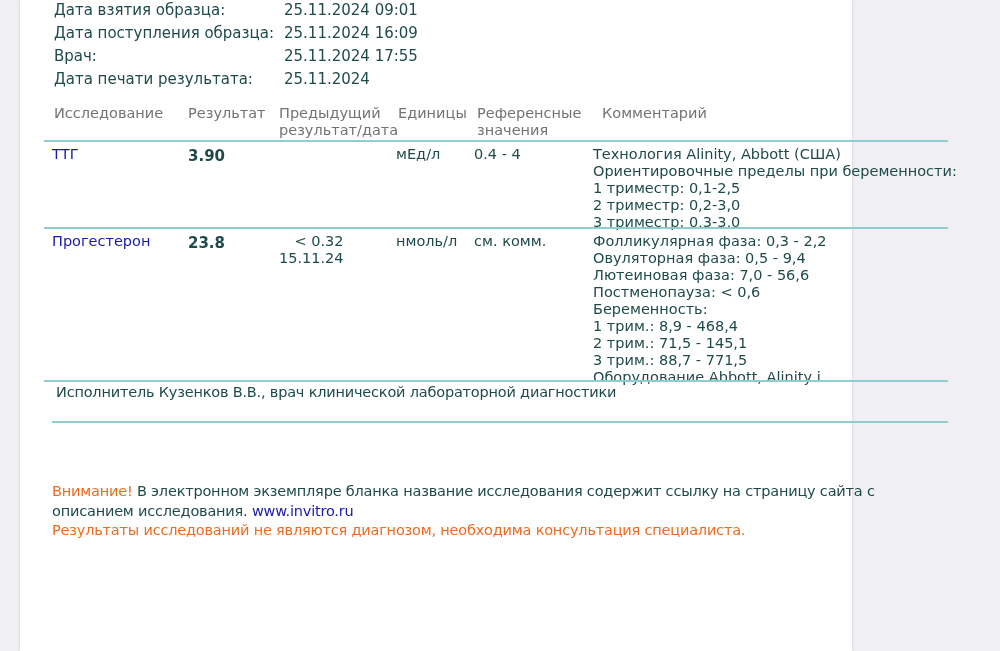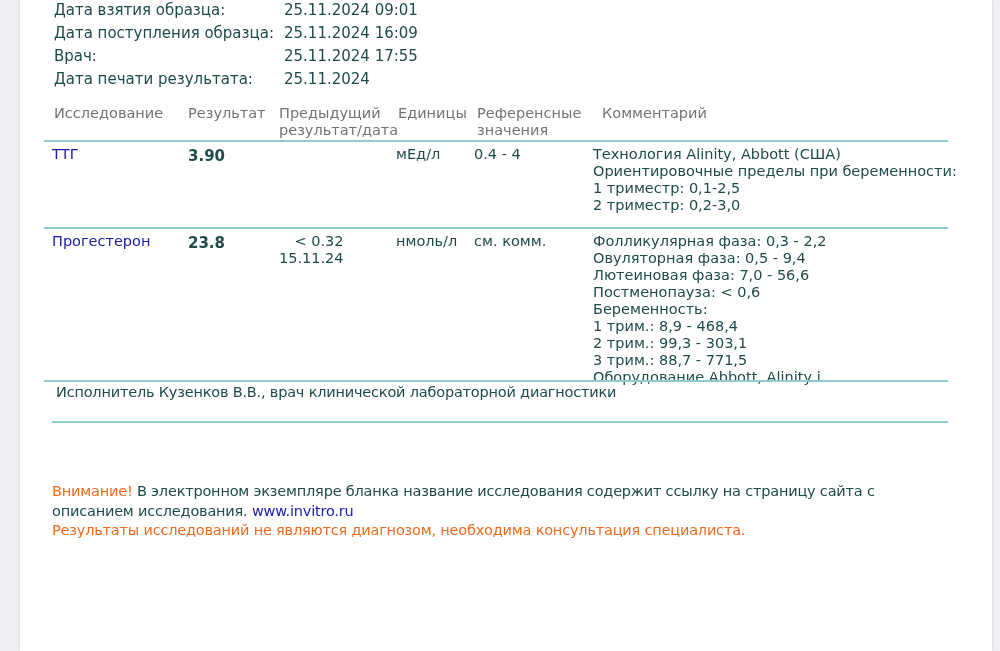--- a/index.html
+++ b/index.html
@@ -3,21 +3,21 @@
 <meta charset="utf-8">
 <style>
   html, body { margin: 0; padding: 0; }
   body {
     width: 1000px; height: 651px; overflow: hidden;
     background: #efeff4;
     font-family: "DejaVu Sans", sans-serif;
     color: #1f4a4a;
   }
   .sheet {
-    position: absolute; left: 20px; top: 0; width: 972px; height: 651px;
+    position: absolute; left: 20px; top: 0; width: 832px; height: 651px;
     background: #ffffff;
     box-shadow: 0 0 3px rgba(0,0,0,0.15);
   }
   .abs { position: absolute; white-space: nowrap; }
   .meta-label, .meta-value { font-size: 15px; color: #1f4a4a; }
   .th { font-size: 14.5px; color: #737373; line-height: 17px; }
   .hr { position: absolute; height: 2px; background: #8fcdd0; }
   .test-link { color: #1a1aa8; font-size: 14.5px; text-decoration: none; }
   .result { font-weight: bold; font-size: 15px; color: #1f4a4a; }
   .cell { font-size: 14.5px; color: #1f4a4a; line-height: 17px; }
@@ -67,40 +67,41 @@
     <div></div>
     <div></div>
   </div>
   <div class="abs cell" style="left:376px; top:146px;">мЕд/л</div>
   <div class="abs cell" style="left:454px; top:146px;">0.4 - 4</div>
   <div class="abs comment" style="left:573px; top:146px;">
     <div>Технология Alinity, Abbott (США)</div>
     <div>Ориентировочные пределы при беременности:</div>
     <div>1 триместр: 0,1-2,5</div>
     <div>2 триместр: 0,2-3,0</div>
+    <div>3 триместр: 0,3-3,0</div>
   </div>
 
   <div class="hr" style="left:24px; top:227px; width:904px;"></div>
 
   <a class="abs test-link" href="#" style="left:32px; top:233px;">Прогестерон</a>
   <div class="abs result" style="left:168px; top:234px;">23.8</div>
   <div class="abs cell" style="left:259px; top:233px;text-align:right;">
     <div>&lt; 0.32</div>
     <div>15.11.24</div>
   </div>
   <div class="abs cell" style="left:376px; top:233px;">нмоль/л</div>
   <div class="abs cell" style="left:454px; top:233px;">см. комм.</div>
   <div class="abs comment" style="left:573px; top:233px;">
     <div>Фолликулярная фаза: 0,3 - 2,2</div>
     <div>Овуляторная фаза: 0,5 - 9,4</div>
     <div>Лютеиновая фаза: 7,0 - 56,6</div>
     <div>Постменопауза: &lt; 0,6</div>
     <div>Беременность:</div>
     <div>1 трим.: 8,9 - 468,4</div>
-    <div>2 трим.: 99,3 - 303,1</div>
+    <div>2 трим.: 71,5 - 145,1</div>
     <div>3 трим.: 88,7 - 771,5</div>
     <div>Оборудование Abbott, Alinity i</div>
   </div>
 
   <div class="hr" style="left:24px; top:380px; width:904px;"></div>
 
   <div class="abs executor" style="left:36px; top:384px;">Исполнитель Кузенков В.В., врач клинической лабораторной диагностики</div>
 
   <div class="hr" style="left:32px; top:421px; width:896px;"></div>
 

